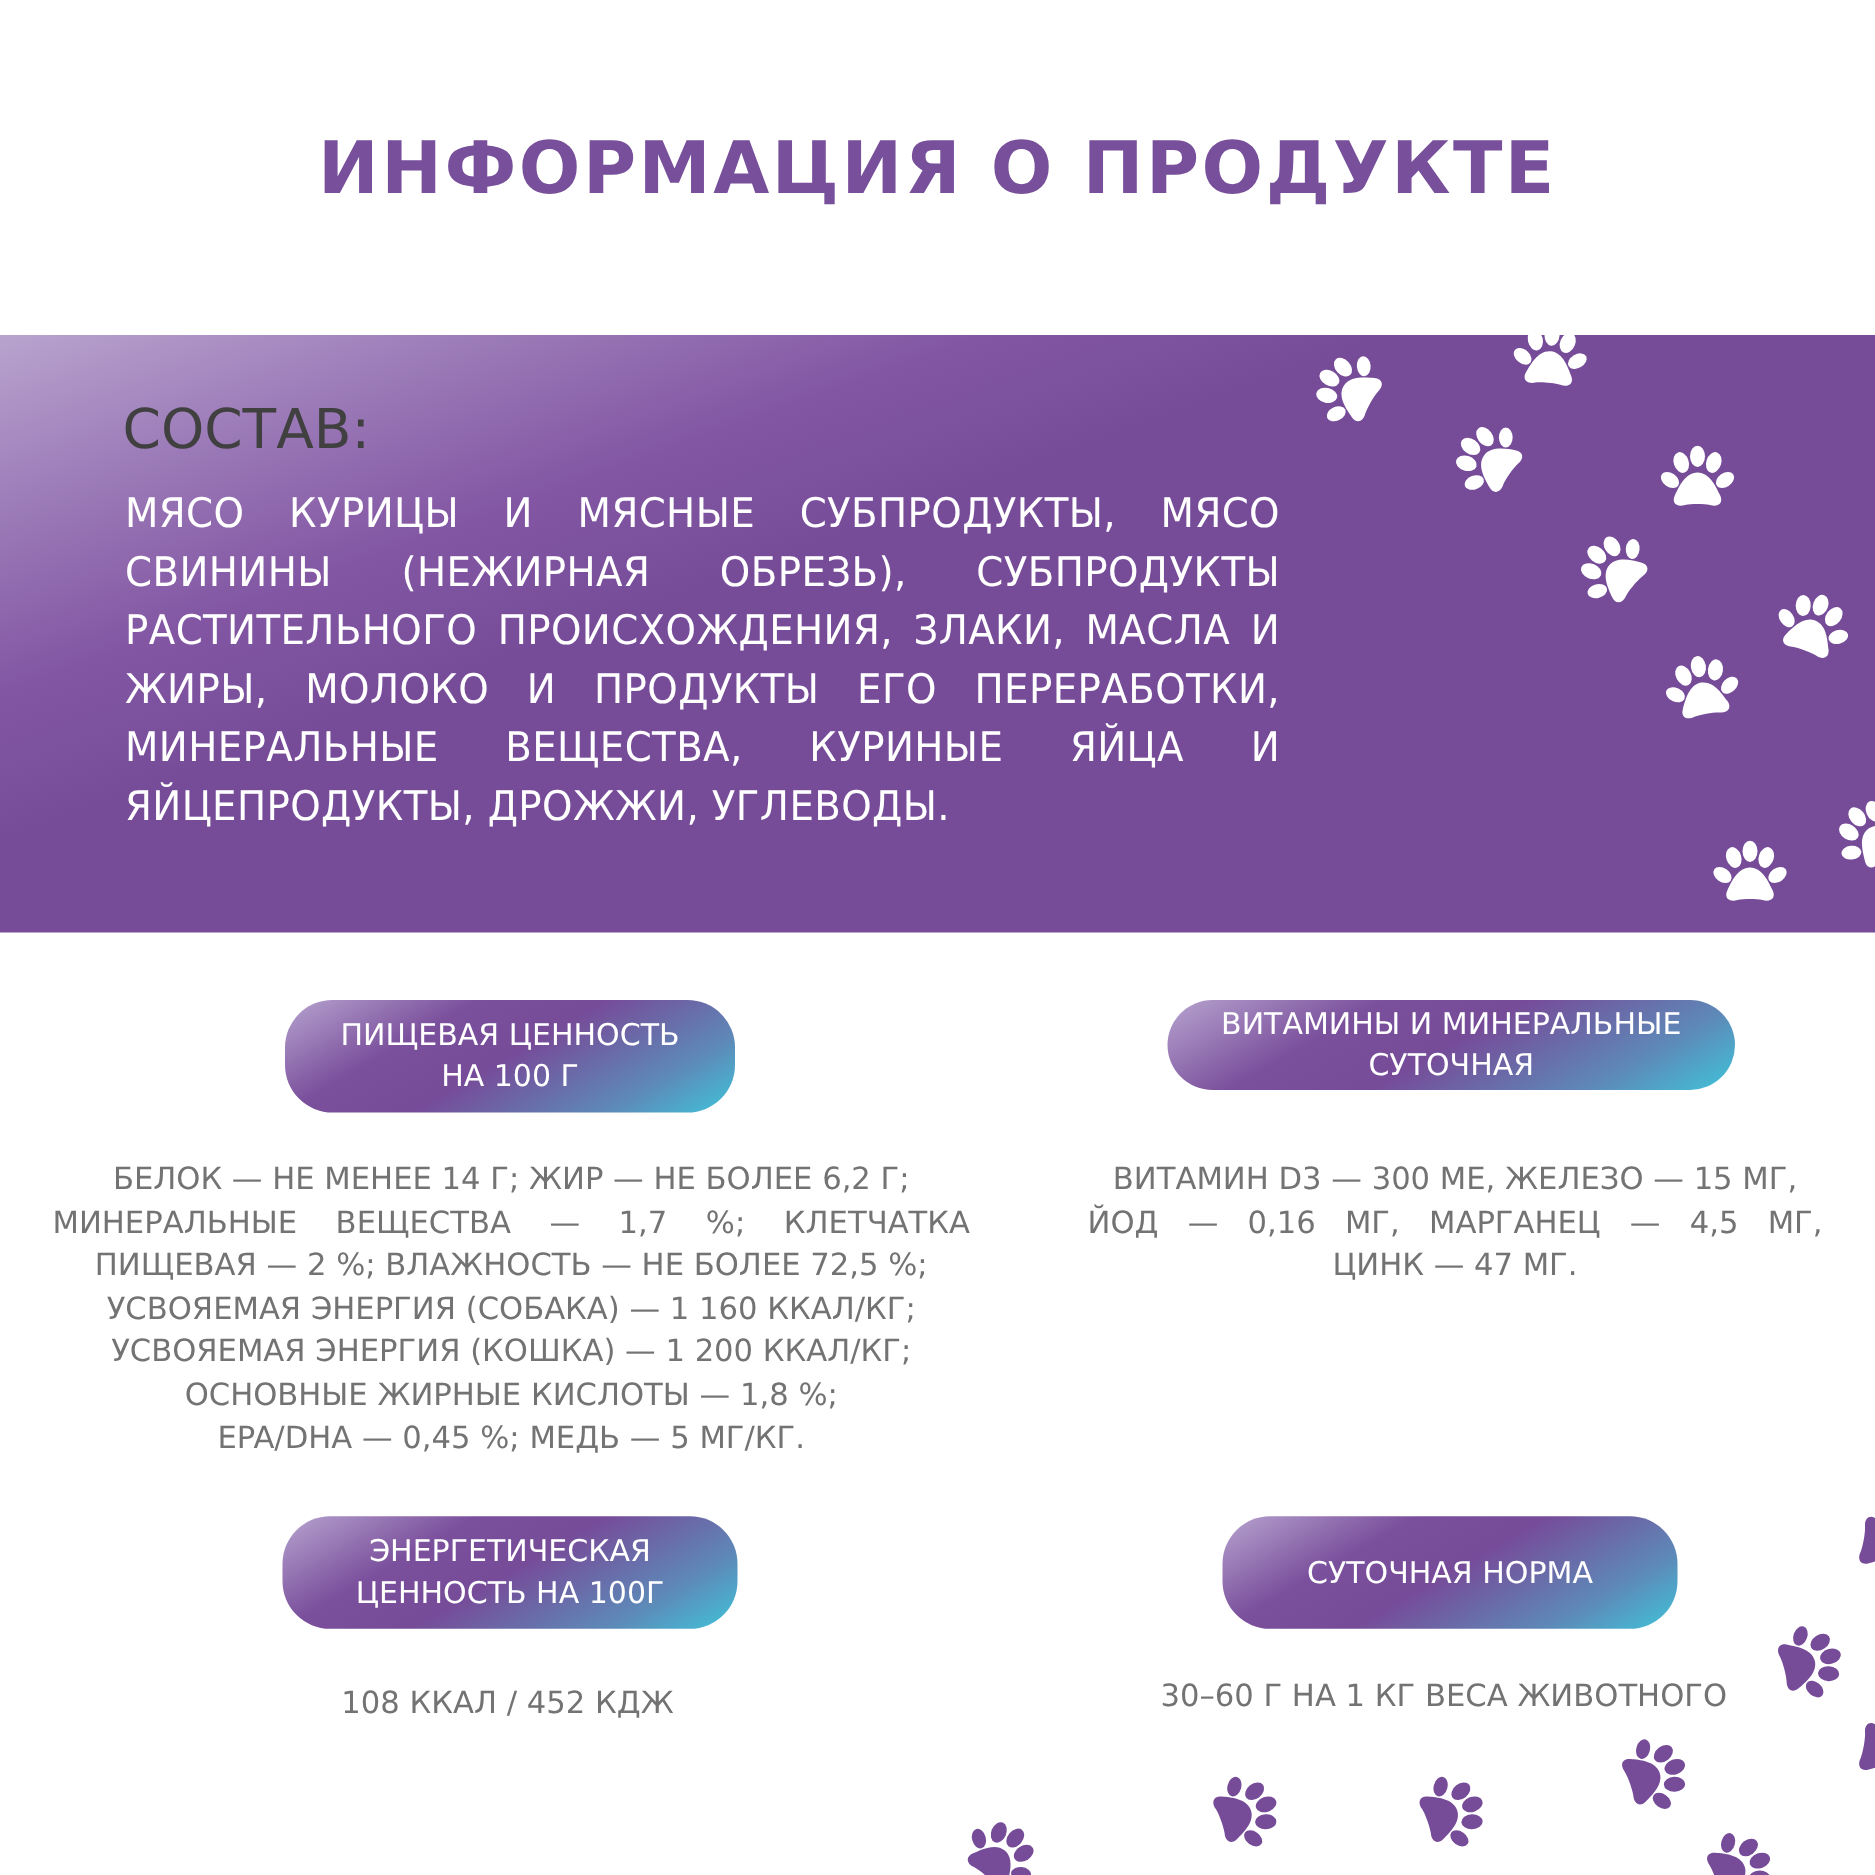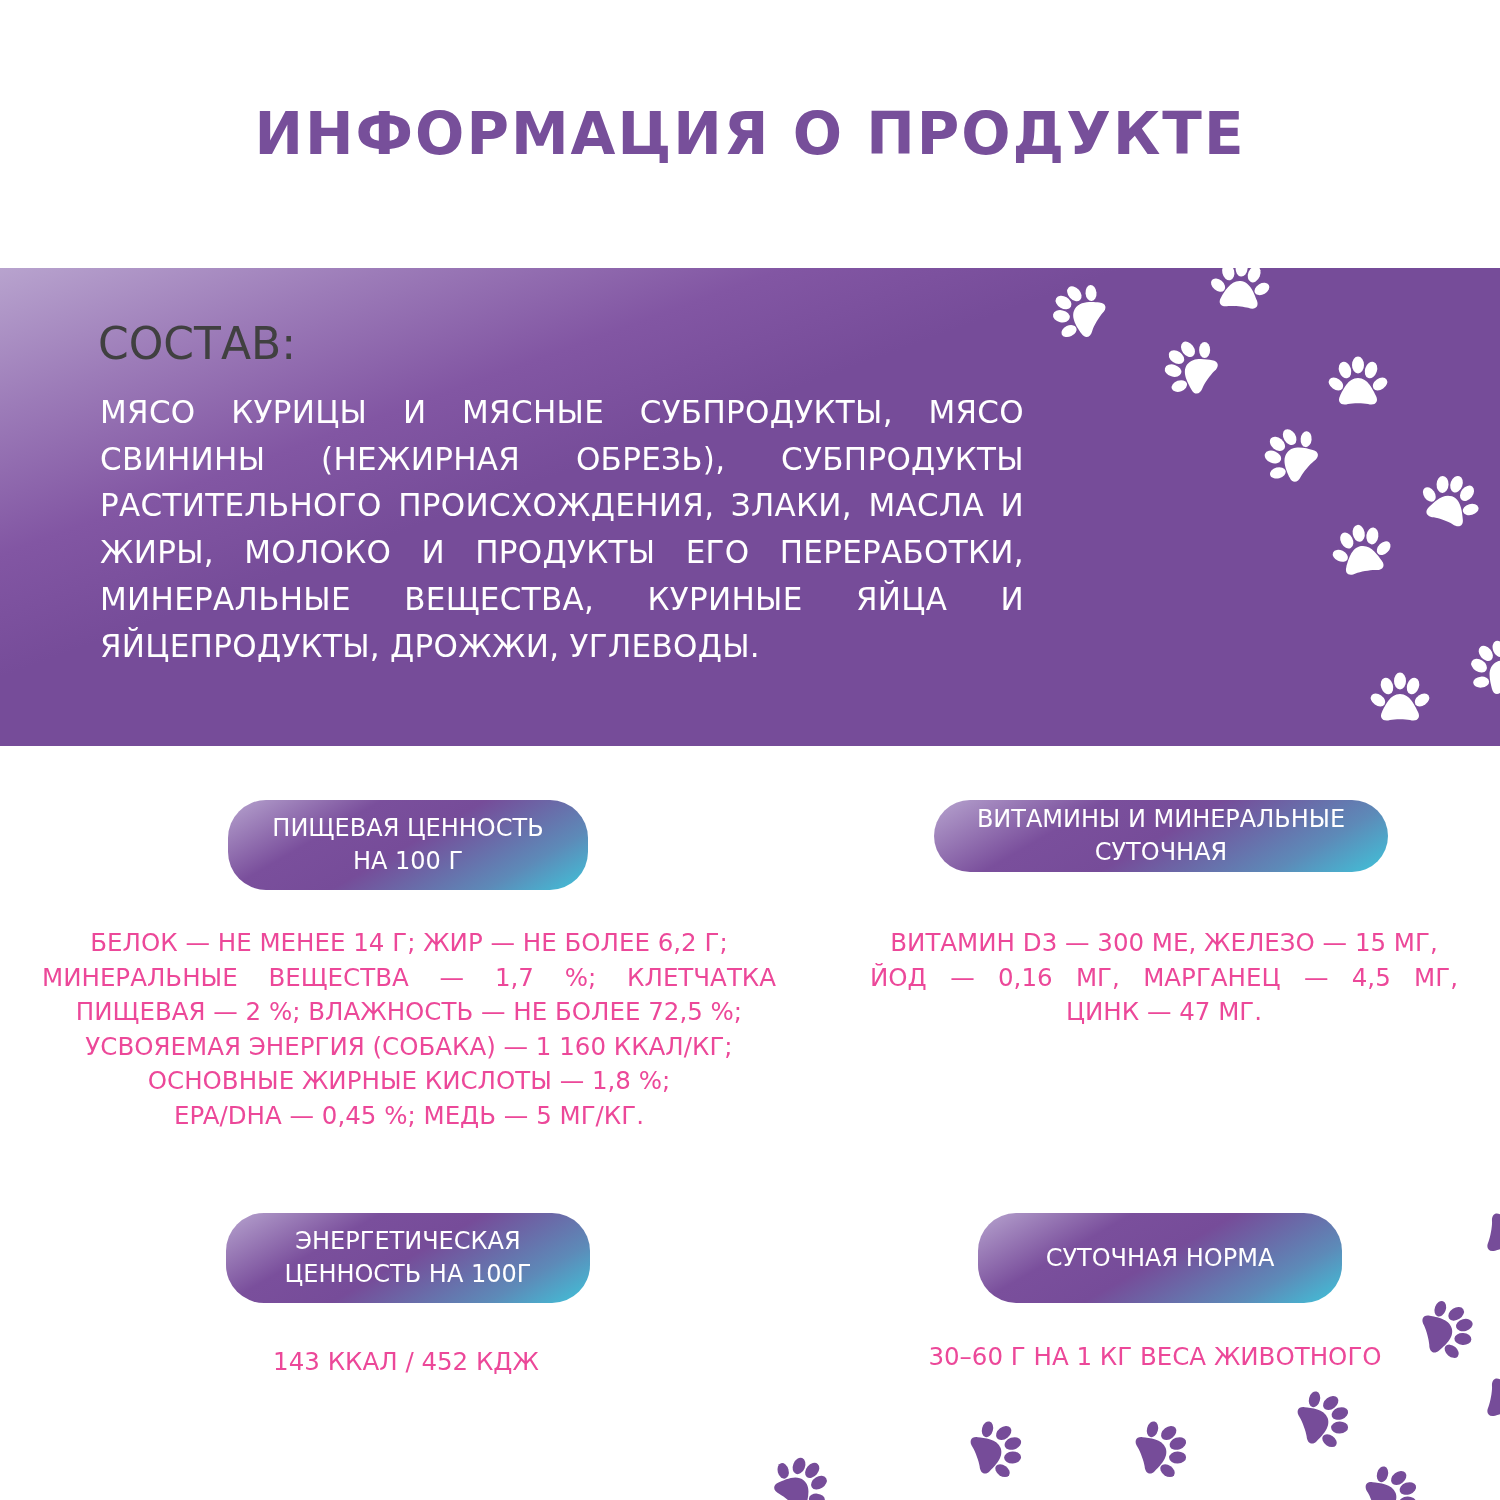--- a/index.html
+++ b/index.html
@@ -32,21 +32,21 @@
     transform-origin: left top; transform: scaleY(1.05);
   }
   .pill {
     position: absolute; border-radius: 38px;
     background: linear-gradient(150deg, #b7a4cf 0%, #7a4f9c 30%, #764c99 50%, #5d8ab8 80%, #3fc4da 100%);
     color: #ffffff; display: flex; align-items: center; justify-content: center;
     text-align: center; font-family: "DejaVu Sans", sans-serif;
     font-size: 24px; line-height: 33px;
   }
   .body-text {
-    position: absolute; color: #ec4899; font-family: "DejaVu Sans", sans-serif;
+    position: absolute; color: #737373; font-family: "DejaVu Sans", sans-serif;
     font-size: 24.5px; line-height: 34.5px;
   }
   .justify { text-align: justify; text-align-last: center; }
   .center { text-align: center; }
   .paw { position: absolute; }
 </style>
 </head>
 <body>
 
 <svg width="0" height="0" style="position:absolute">
@@ -127,20 +127,21 @@
     <div>ВИТАМИНЫ И МИНЕРАЛЬНЫЕ</div>
     <div>СУТОЧНАЯ</div>
   </div>
 </div>
 
 <div class="body-text justify" style="left:42px;top:926px;width:734px;">
   <div class="justify">БЕЛОК — НЕ МЕНЕЕ 14 Г; ЖИР — НЕ БОЛЕЕ 6,2 Г;</div>
   <div class="justify" style="text-align-last:justify">МИНЕРАЛЬНЫЕ ВЕЩЕСТВА — 1,7 %; КЛЕТЧАТКА</div>
   <div class="justify">ПИЩЕВАЯ — 2 %; ВЛАЖНОСТЬ — НЕ БОЛЕЕ 72,5 %;</div>
   <div class="justify">УСВОЯЕМАЯ ЭНЕРГИЯ (СОБАКА) — 1 160 ККАЛ/КГ;</div>
+  <div class="justify">УСВОЯЕМАЯ ЭНЕРГИЯ (КОШКА) — 1 200 ККАЛ/КГ;</div>
   <div class="center">ОСНОВНЫЕ ЖИРНЫЕ КИСЛОТЫ — 1,8 %;</div>
   <div class="center">EPA/DHA — 0,45 %; МЕДЬ — 5 МГ/КГ.</div>
 </div>
 
 <div class="body-text" style="left:870px;top:926px;width:588px;">
   <div class="center">ВИТАМИН D3 — 300 МЕ, ЖЕЛЕЗО — 15 МГ,</div>
   <div class="justify" style="text-align-last:justify">ЙОД — 0,16 МГ, МАРГАНЕЦ — 4,5 МГ,</div>
   <div class="center">ЦИНК — 47 МГ.</div>
 </div>
 
@@ -148,21 +149,21 @@
   <div>
     <div>ЭНЕРГЕТИЧЕСКАЯ</div>
     <div>ЦЕННОСТЬ НА 100Г</div>
   </div>
 </div>
 
 <div class="pill" style="left:978px;top:1213px;width:364px;height:90px;justify-content:center;">
   <div>СУТОЧНАЯ НОРМА</div>
 </div>
 
-<div class="body-text center" style="left:206px;top:1345px;width:400px;">143 ККАЛ / 452 КДЖ</div>
+<div class="body-text center" style="left:206px;top:1345px;width:400px;">108 ККАЛ / 452 КДЖ</div>
 <div class="body-text center" style="left:890px;top:1340px;width:530px;">30–60 Г НА 1 КГ ВЕСА ЖИВОТНОГО</div>
 
 <svg class="paw" style="left:1470px;top:1195px" width="80" height="80" viewBox="-40 -40 80 80">
     <g fill="#764c99" transform="rotate(100)">
       <use href="#paw"></use>
     </g>
   </svg>
 <svg class="paw" style="left:1406px;top:1290px" width="80" height="80" viewBox="-40 -40 80 80">
     <g fill="#764c99" transform="rotate(75)">
       <use href="#paw"></use>

